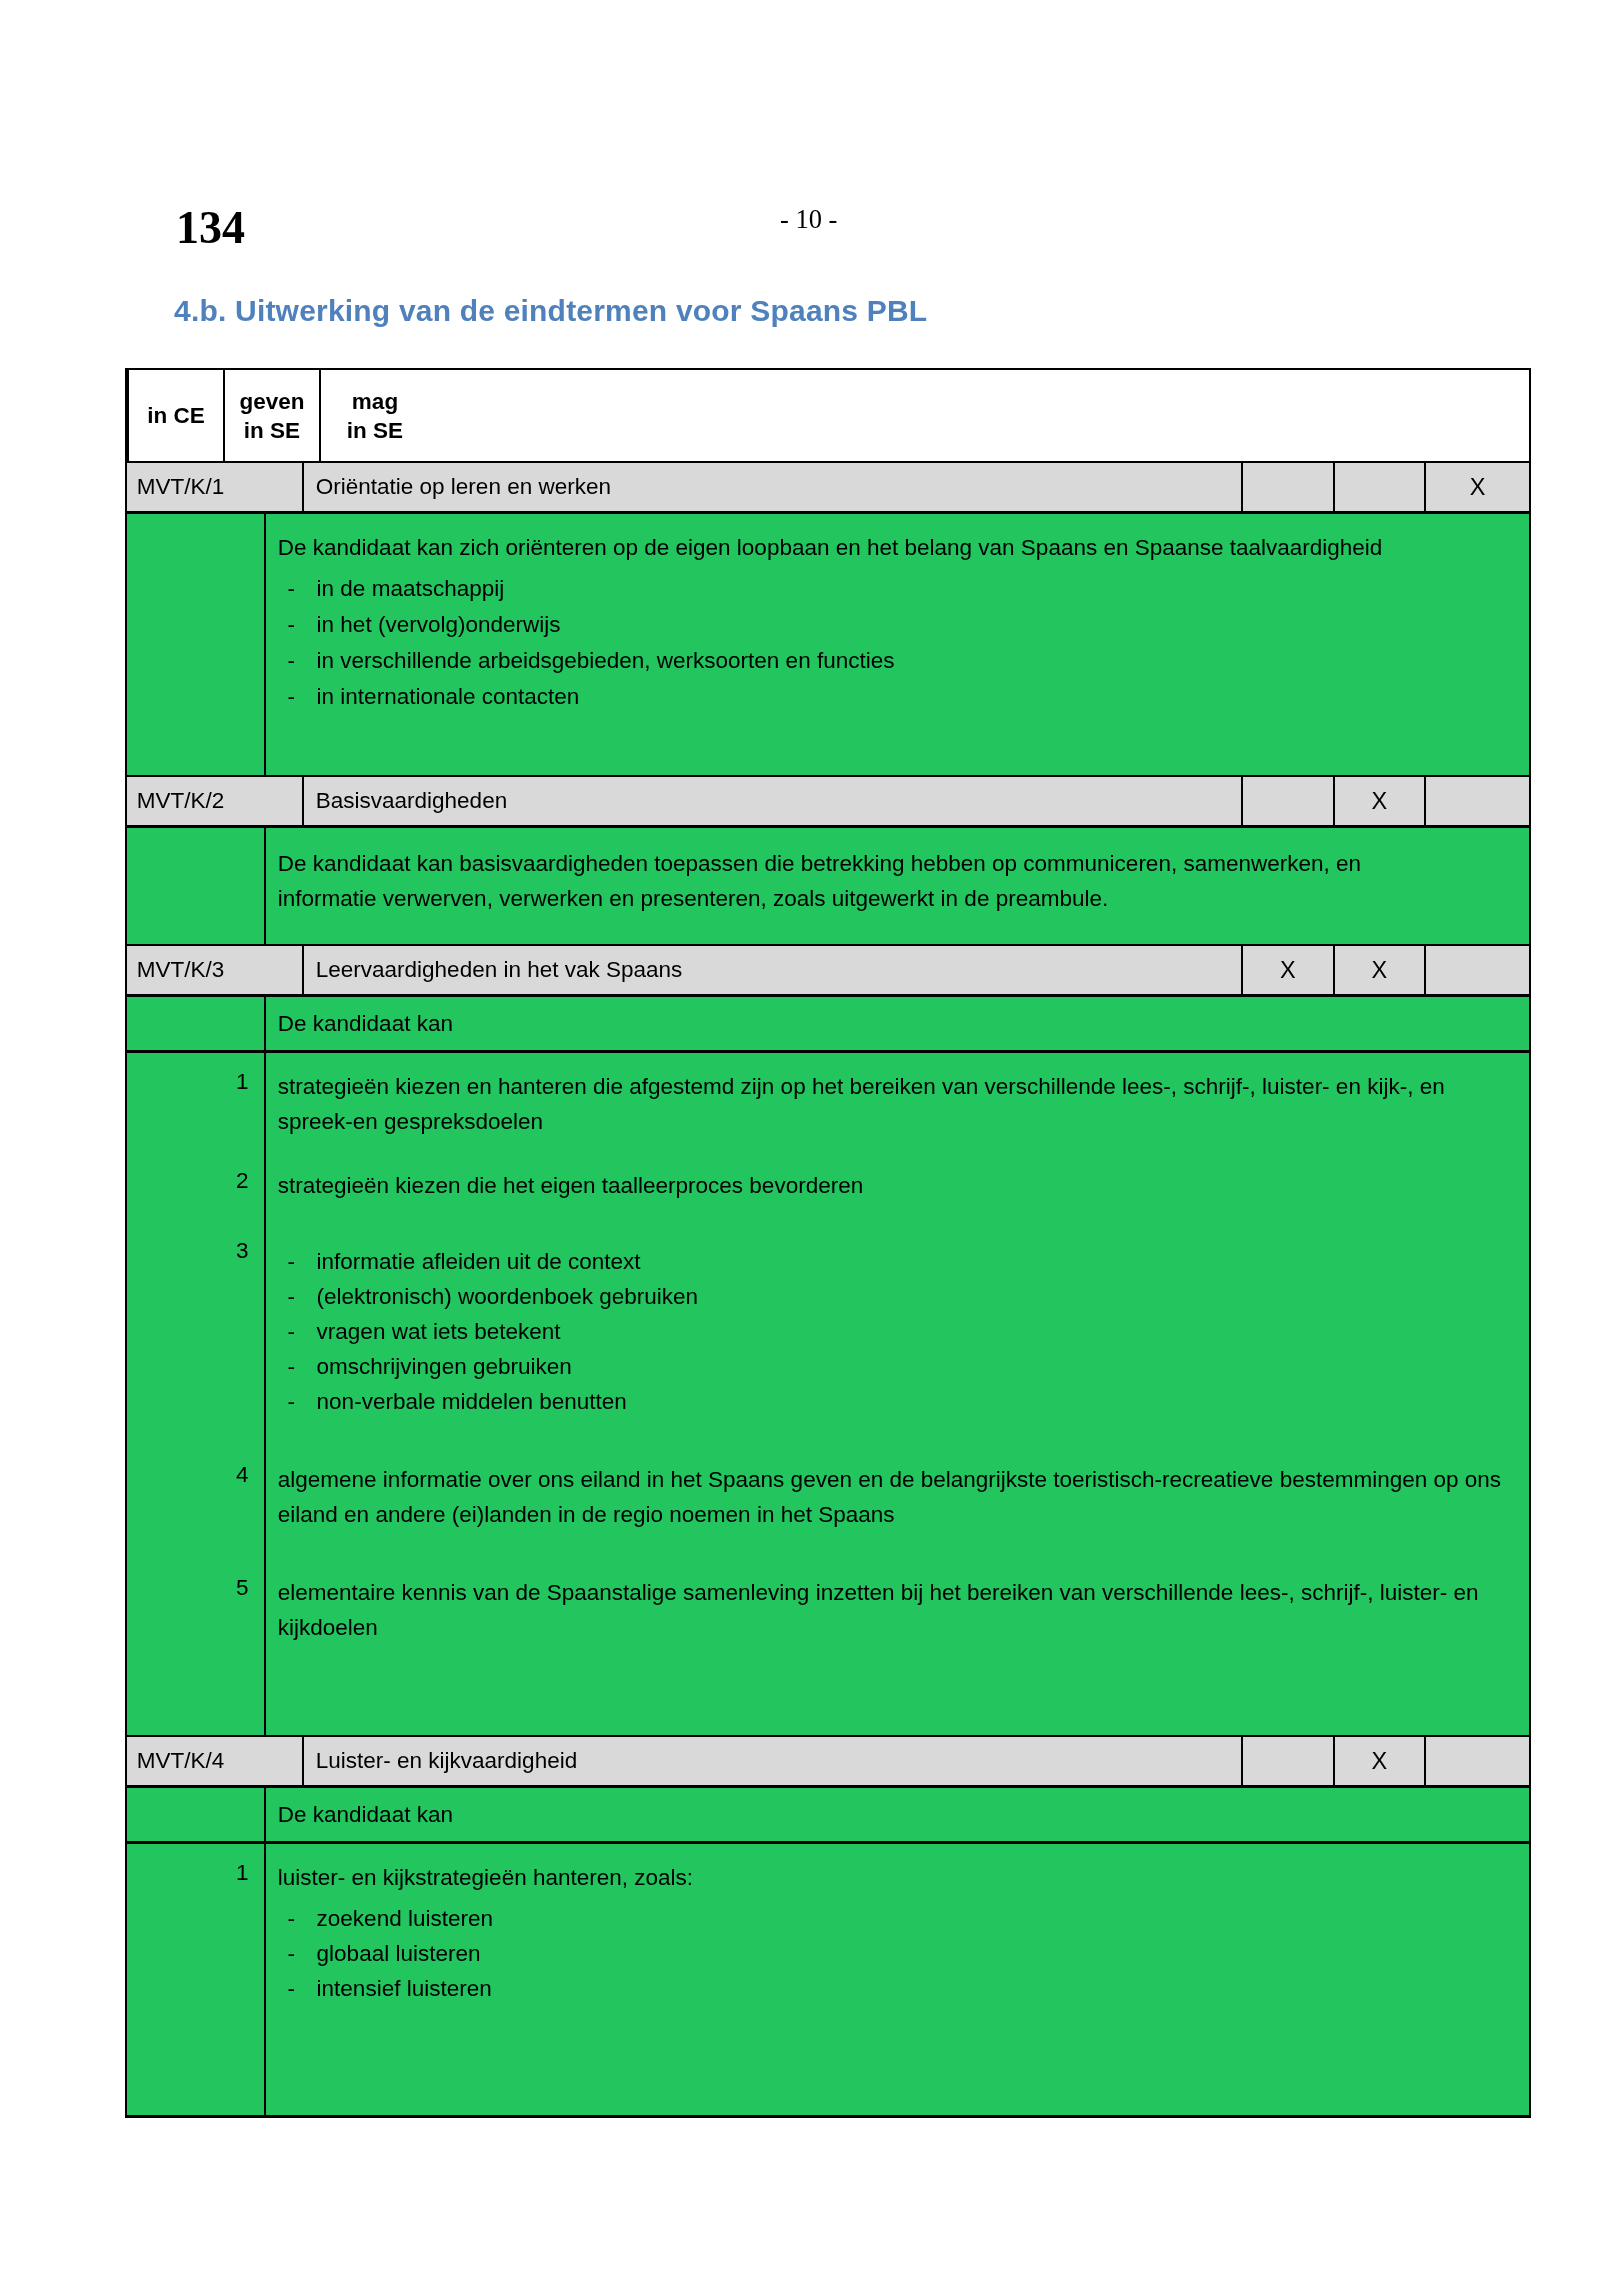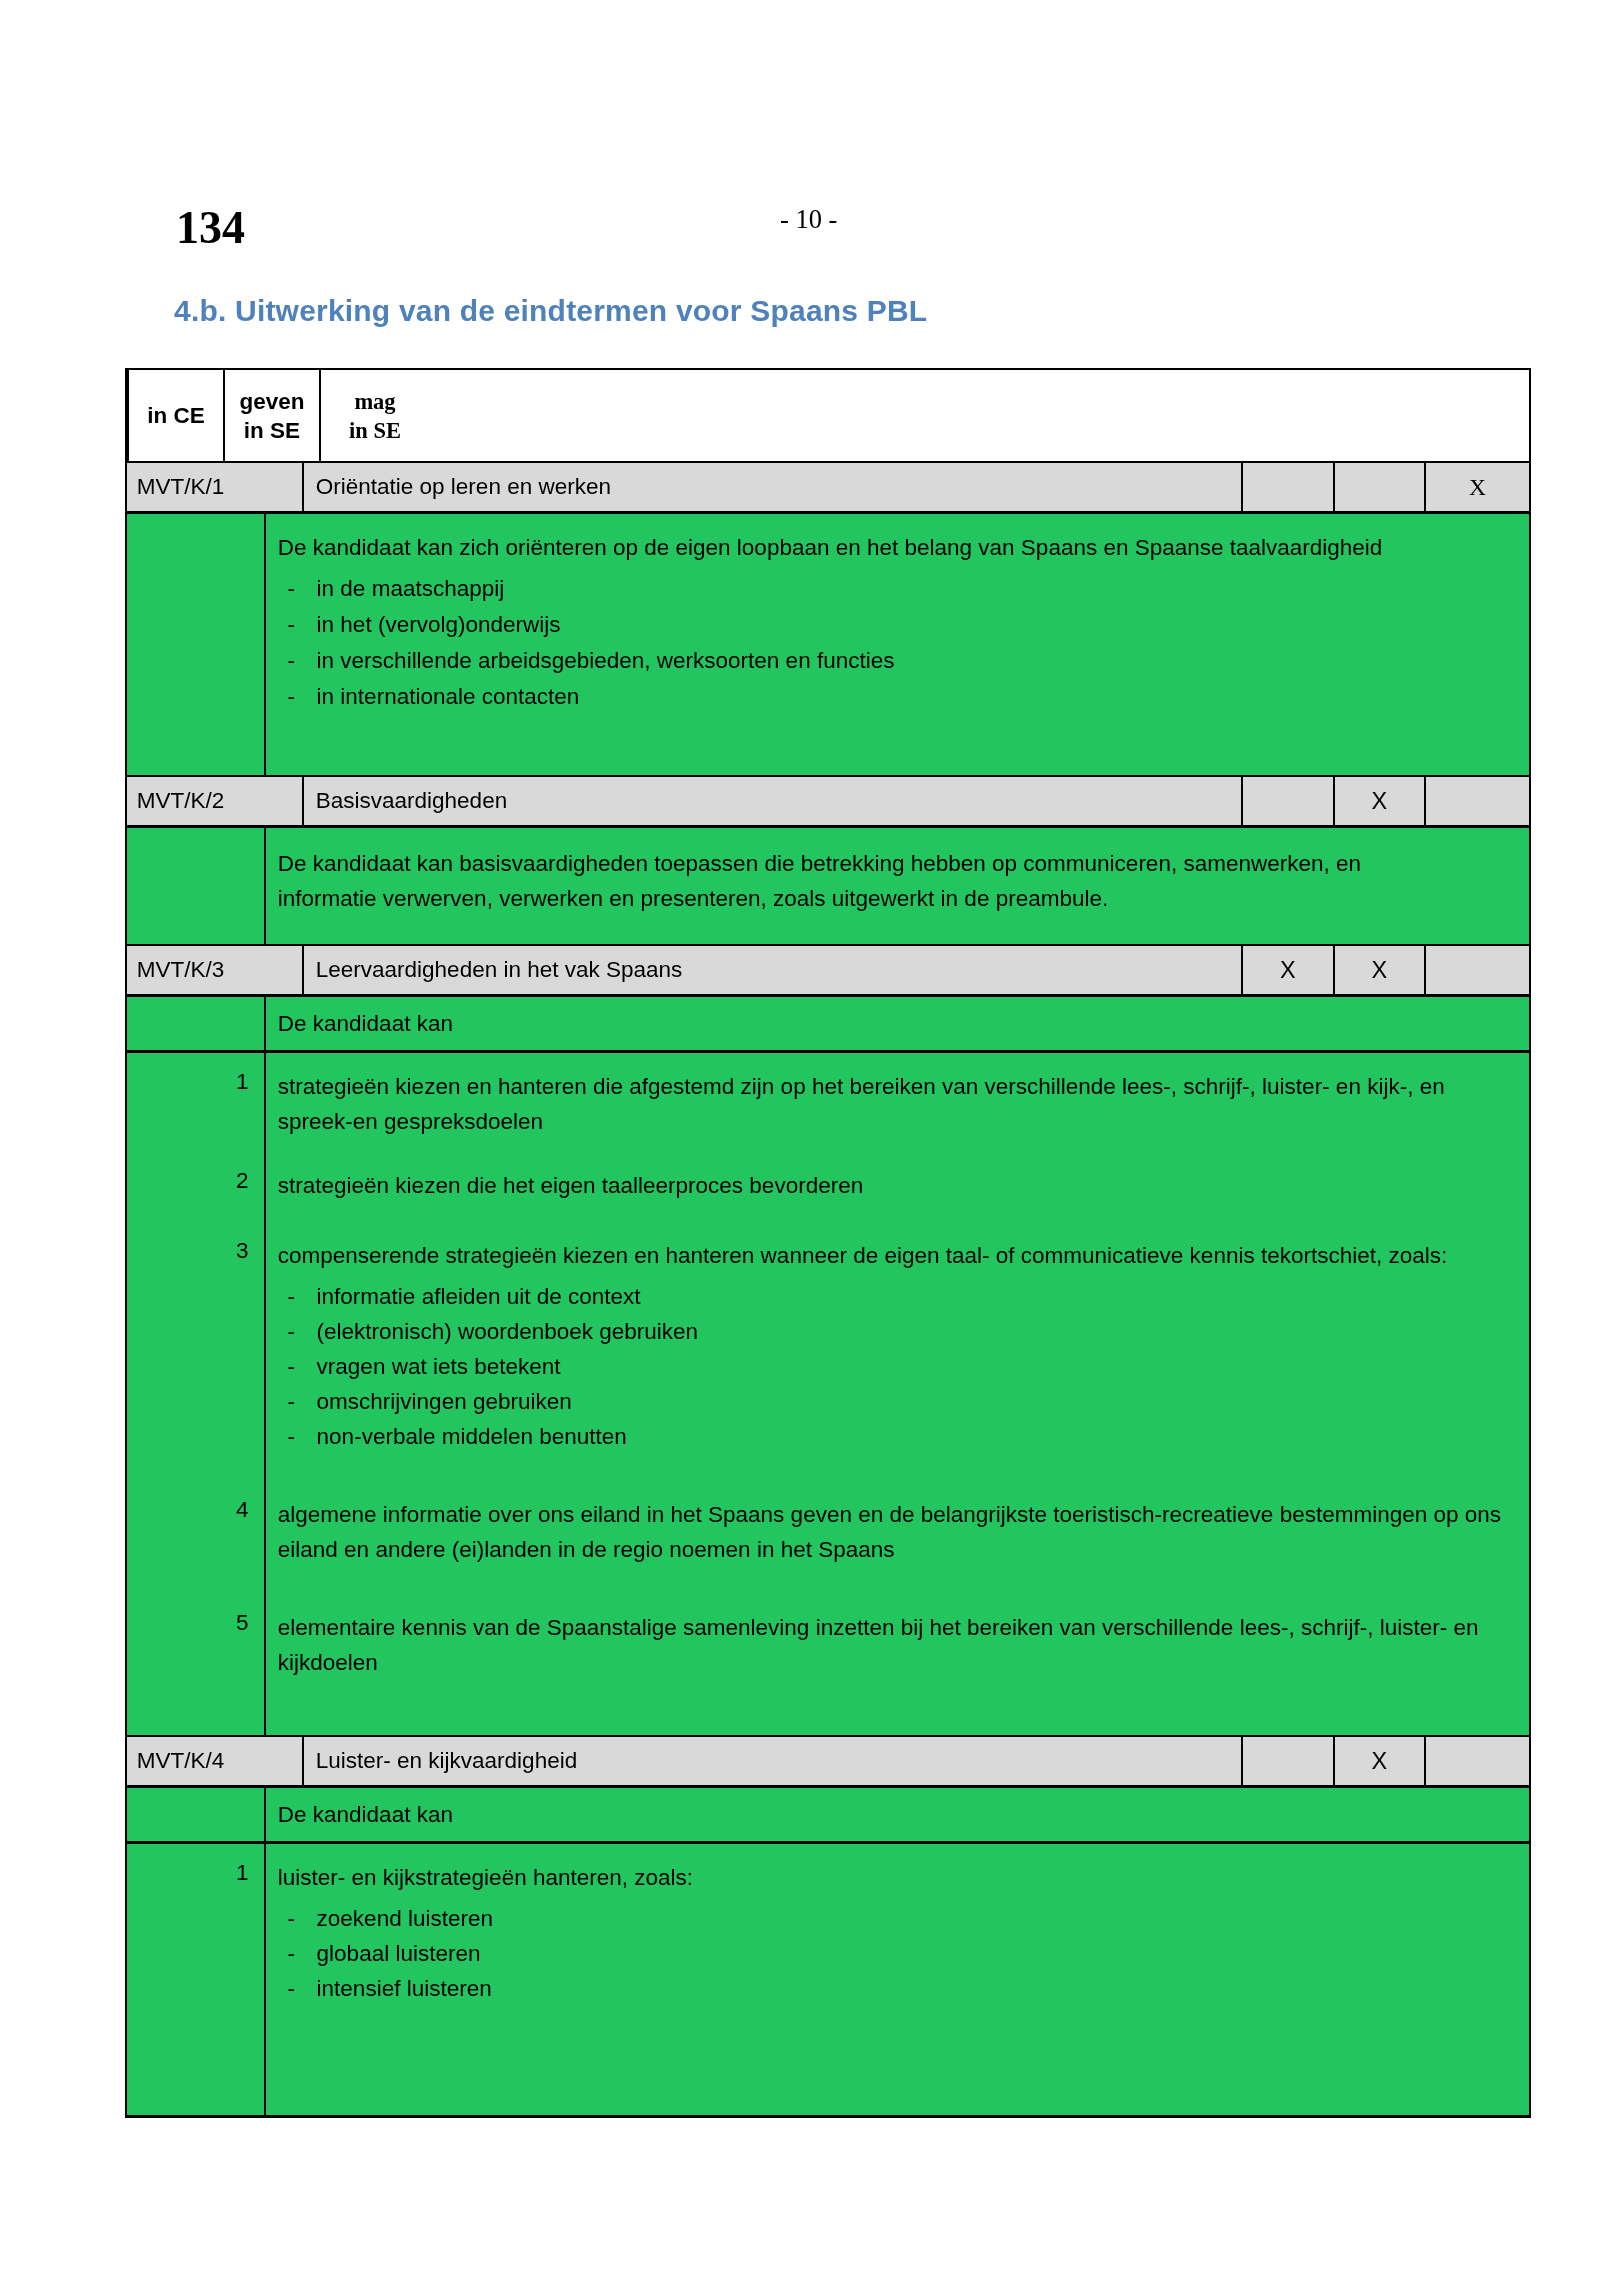--- a/index.html
+++ b/index.html
@@ -27,21 +27,21 @@
     border:2px solid #000; border-bottom:3.9px solid #000;
   }
   .row { display:flex; }
   
   .head-row { height:93px; border-bottom:2px solid #000; font-weight:bold; }
   .h-main { width:1122px; display:flex; align-items:center; padding-left:11.8px; }
   .h-mark {
     display:flex; flex-direction:column; justify-content:center; align-items:center;
     border-left:2px solid #000; line-height:29px; text-align:center;
   }
-  .w-ce { width:96px; } .w-moet { width:96px; } .w-mag { width:110px;font-family:Liberation Serif, serif; }
+  .w-ce { width:96px; } .w-moet { width:96px; } .w-mag { width:110px; }
   
   .gray-row { height:51px; background:#D9D9D9; border-bottom:3.9px solid #000; }
   .g-code { width:137px; display:flex; align-items:center; padding-left:9.8px; }
   .g-title { width:985px; display:flex; align-items:center; padding-left:11.8px; border-left:2px solid #000;margin-left:44px; }
   .g-mark {
     display:flex; align-items:center; justify-content:center;
     border-left:2px solid #000; font-size:23.5px;
   }
   
   .body-block { position:relative; border-bottom:2px solid #000; background:#22c55e; }
@@ -171,21 +171,20 @@
     </div>
     <div class="irow it-1">
       <div class="numcol">2</div>
       <div class="textcol">
         <p class="para">strategieën kiezen die het eigen taalleerproces bevorderen</p>
       </div>
     </div>
     <div class="irow it-2">
       <div class="numcol">3</div>
       <div class="textcol">
-        <p class="para">compenserende strategieën kiezen en hanteren wanneer de eigen taal- of communicatieve kennis tekortschiet, zoals:</p>
         <div class="blist">
           <div class="bl">
               <span class="dash">-</span>
               <span>informatie afleiden uit de context</span>
             </div>
           <div class="bl">
               <span class="dash">-</span>
               <span>(elektronisch) woordenboek gebruiken</span>
             </div>
           <div class="bl">

